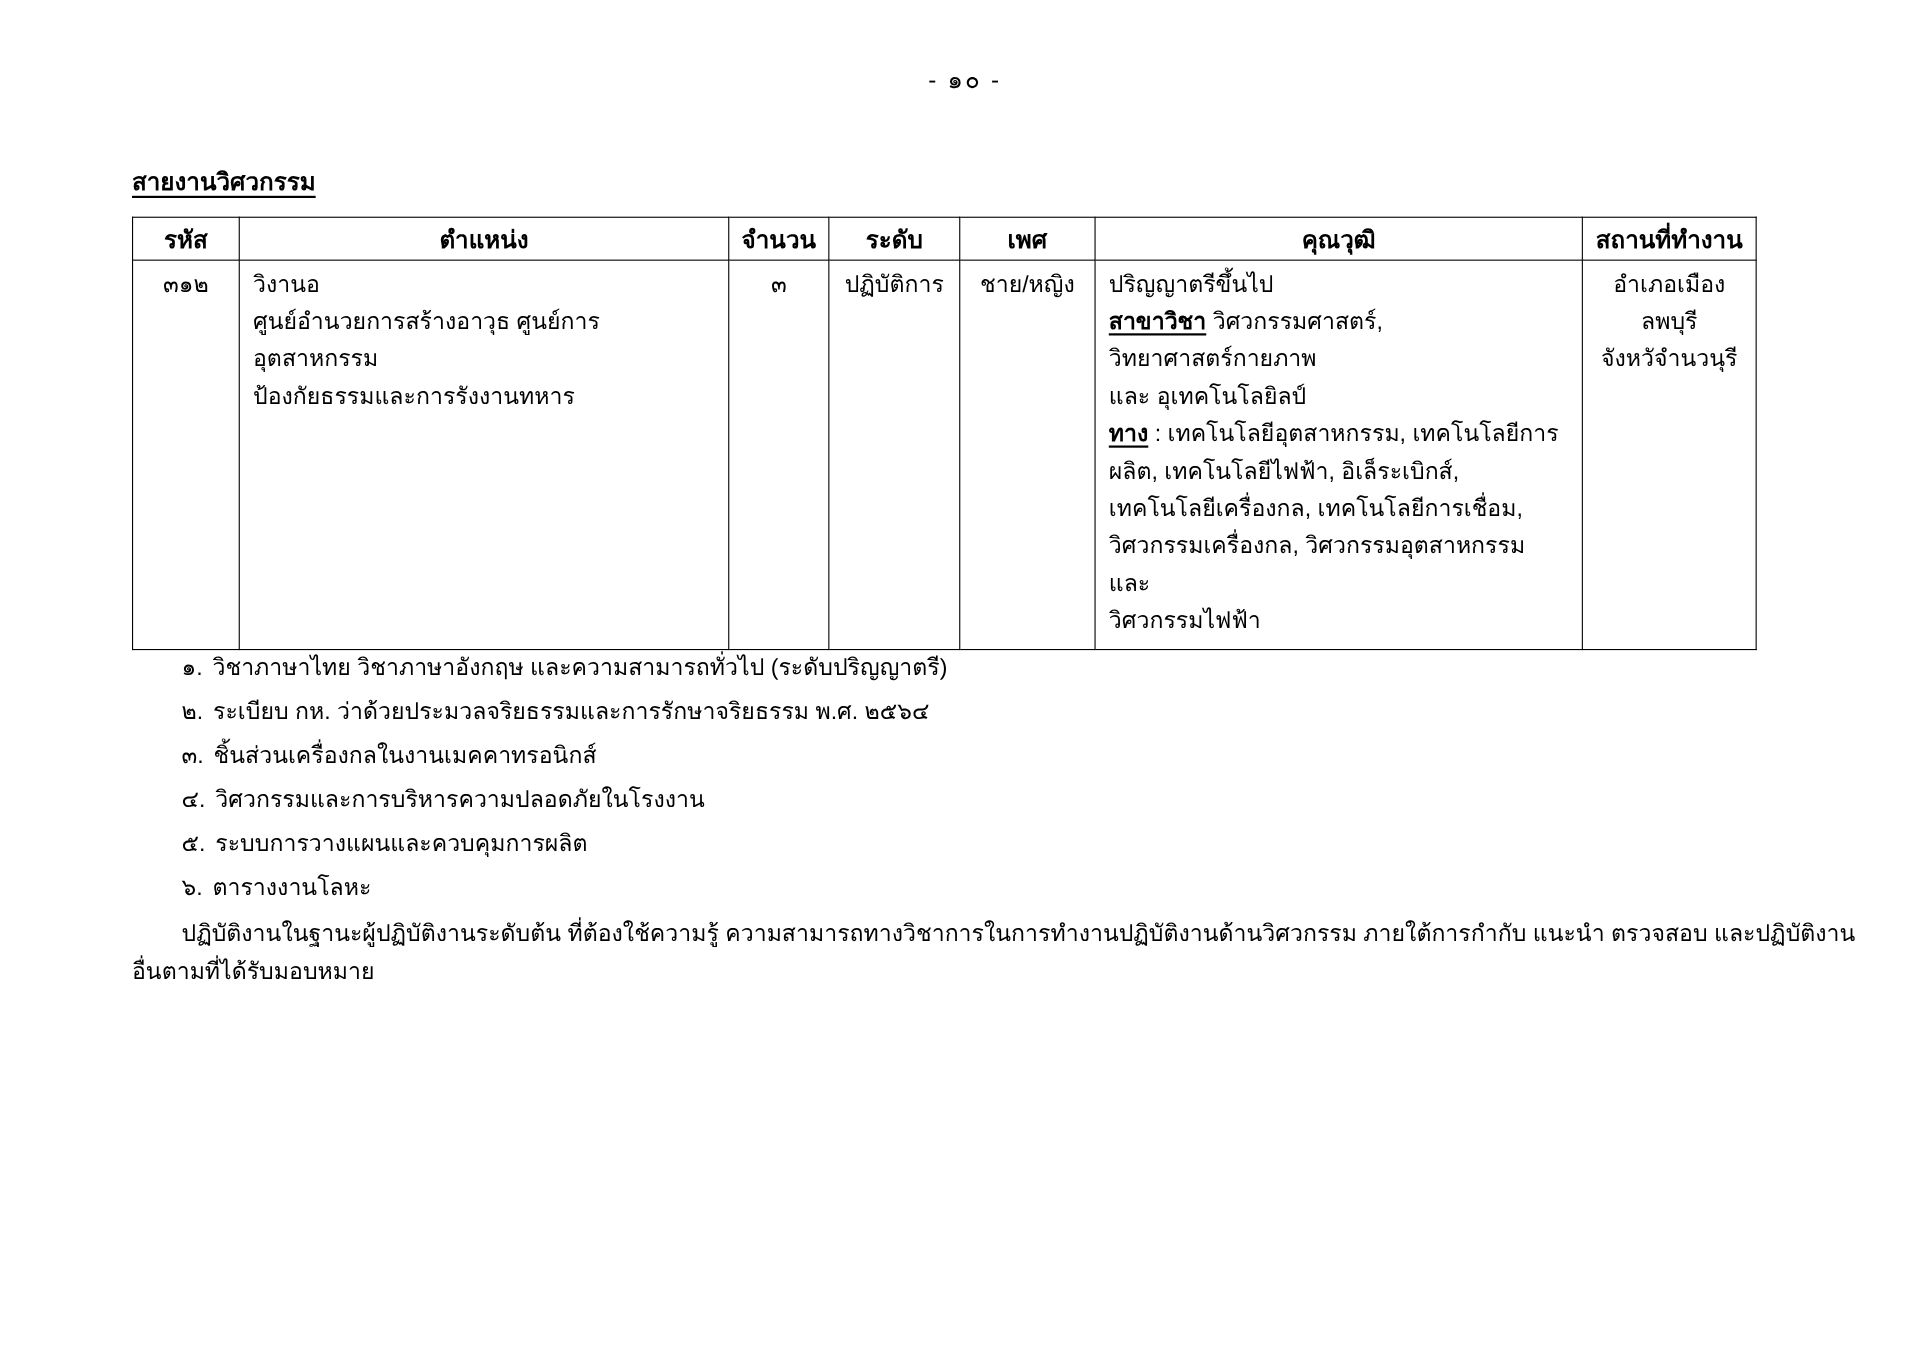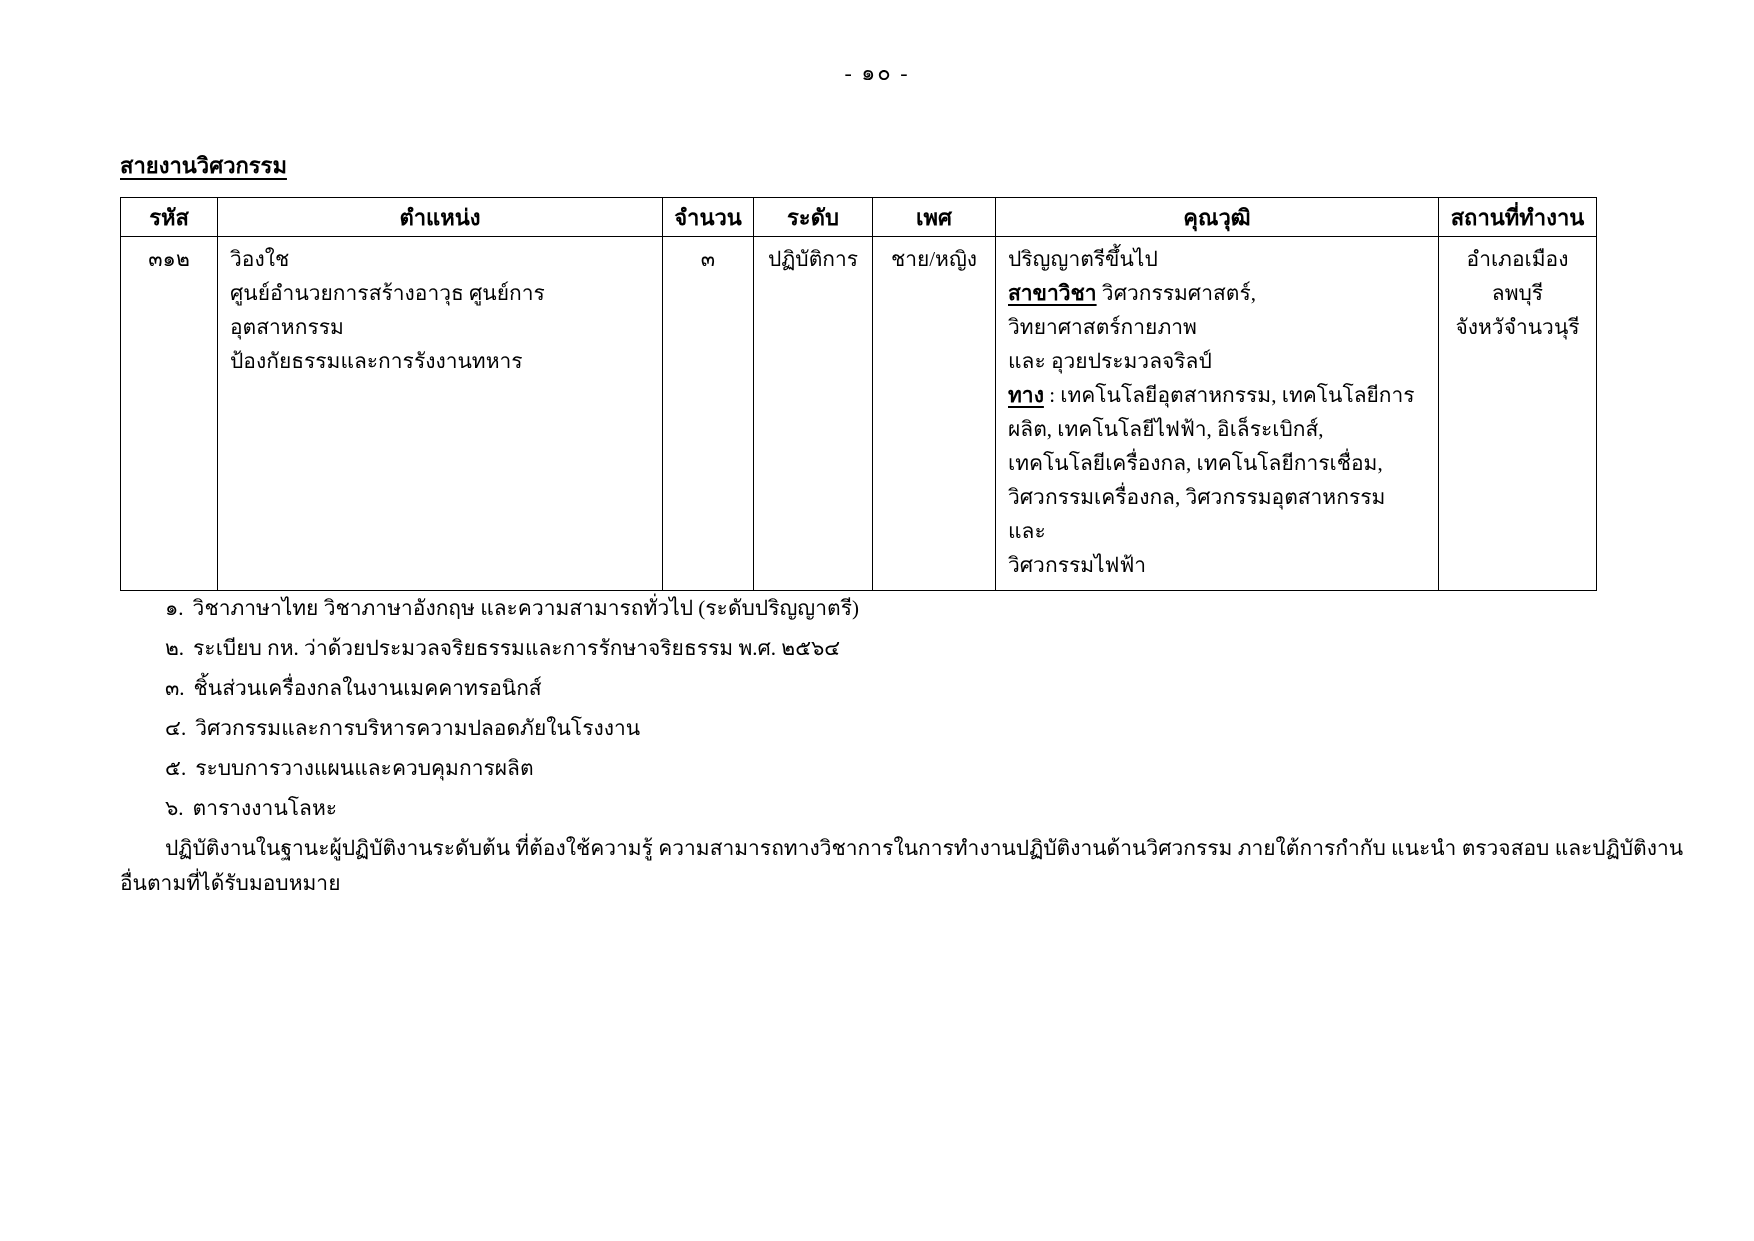--- a/index.html
+++ b/index.html
@@ -6,21 +6,20 @@
   body {
     font-family: "Liberation Sans", "DejaVu Sans", sans-serif;
     color: #000000;
   }
   .page {
     position: relative;
     width: 1754px;
     height: 910px;
     background: #ffffff;
     overflow: hidden;
-    font-family: Liberation Serif, serif;
   }
   .page-number {
     padding-top: 55px;
     text-align: center;
     font-size: 22px;
     letter-spacing: 2px;
   }
   .content {
     padding-left: 120px;
     padding-right: 48px;
@@ -121,31 +120,31 @@
           <th>ระดับ</th>
           <th>เพศ</th>
           <th>คุณวุฒิ</th>
           <th>สถานที่ทำงาน</th>
         </tr>
       </thead>
       <tbody>
         <tr class="data-row">
           <td class="center">๓๑๒</td>
           <td>
-            <div class="cell-line">วิองใช</div>
+            <div class="cell-line">วิงานอ</div>
             <div class="cell-line">ศูนย์อำนวยการสร้างอาวุธ ศูนย์การอุตสาหกรรม</div>
             <div class="cell-line">ป้องกัยธรรมและการรังงานทหาร</div>
           </td>
           <td class="center">๓</td>
           <td class="center">ปฏิบัติการ</td>
           <td class="center">ชาย/หญิง</td>
           <td>
             <div class="cell-line">ปริญญาตรีขึ้นไป</div>
             <div class="cell-line"><span class="inline-label">สาขาวิชา</span><span> วิศวกรรมศาสตร์, วิทยาศาสตร์กายภาพ</span></div>
-            <div class="cell-line">และ อุวยประมวลจริลป์</div>
+            <div class="cell-line">และ อุเทคโนโลยิลป์</div>
             <div class="cell-line"><span class="inline-label">ทาง</span><span> : เทคโนโลยีอุตสาหกรรม, เทคโนโลยีการ</span></div>
             <div class="cell-line">ผลิต, เทคโนโลยีไฟฟ้า, อิเล็ระเบิกส์,</div>
             <div class="cell-line">เทคโนโลยีเครื่องกล, เทคโนโลยีการเชื่อม,</div>
             <div class="cell-line">วิศวกรรมเครื่องกล, วิศวกรรมอุตสาหกรรม และ</div>
             <div class="cell-line">วิศวกรรมไฟฟ้า</div>
           </td>
           <td class="center">
             <div class="cell-line">อำเภอเมืองลพบุรี</div>
             <div class="cell-line">จังหวัจำนวนุรี</div>
           </td>

